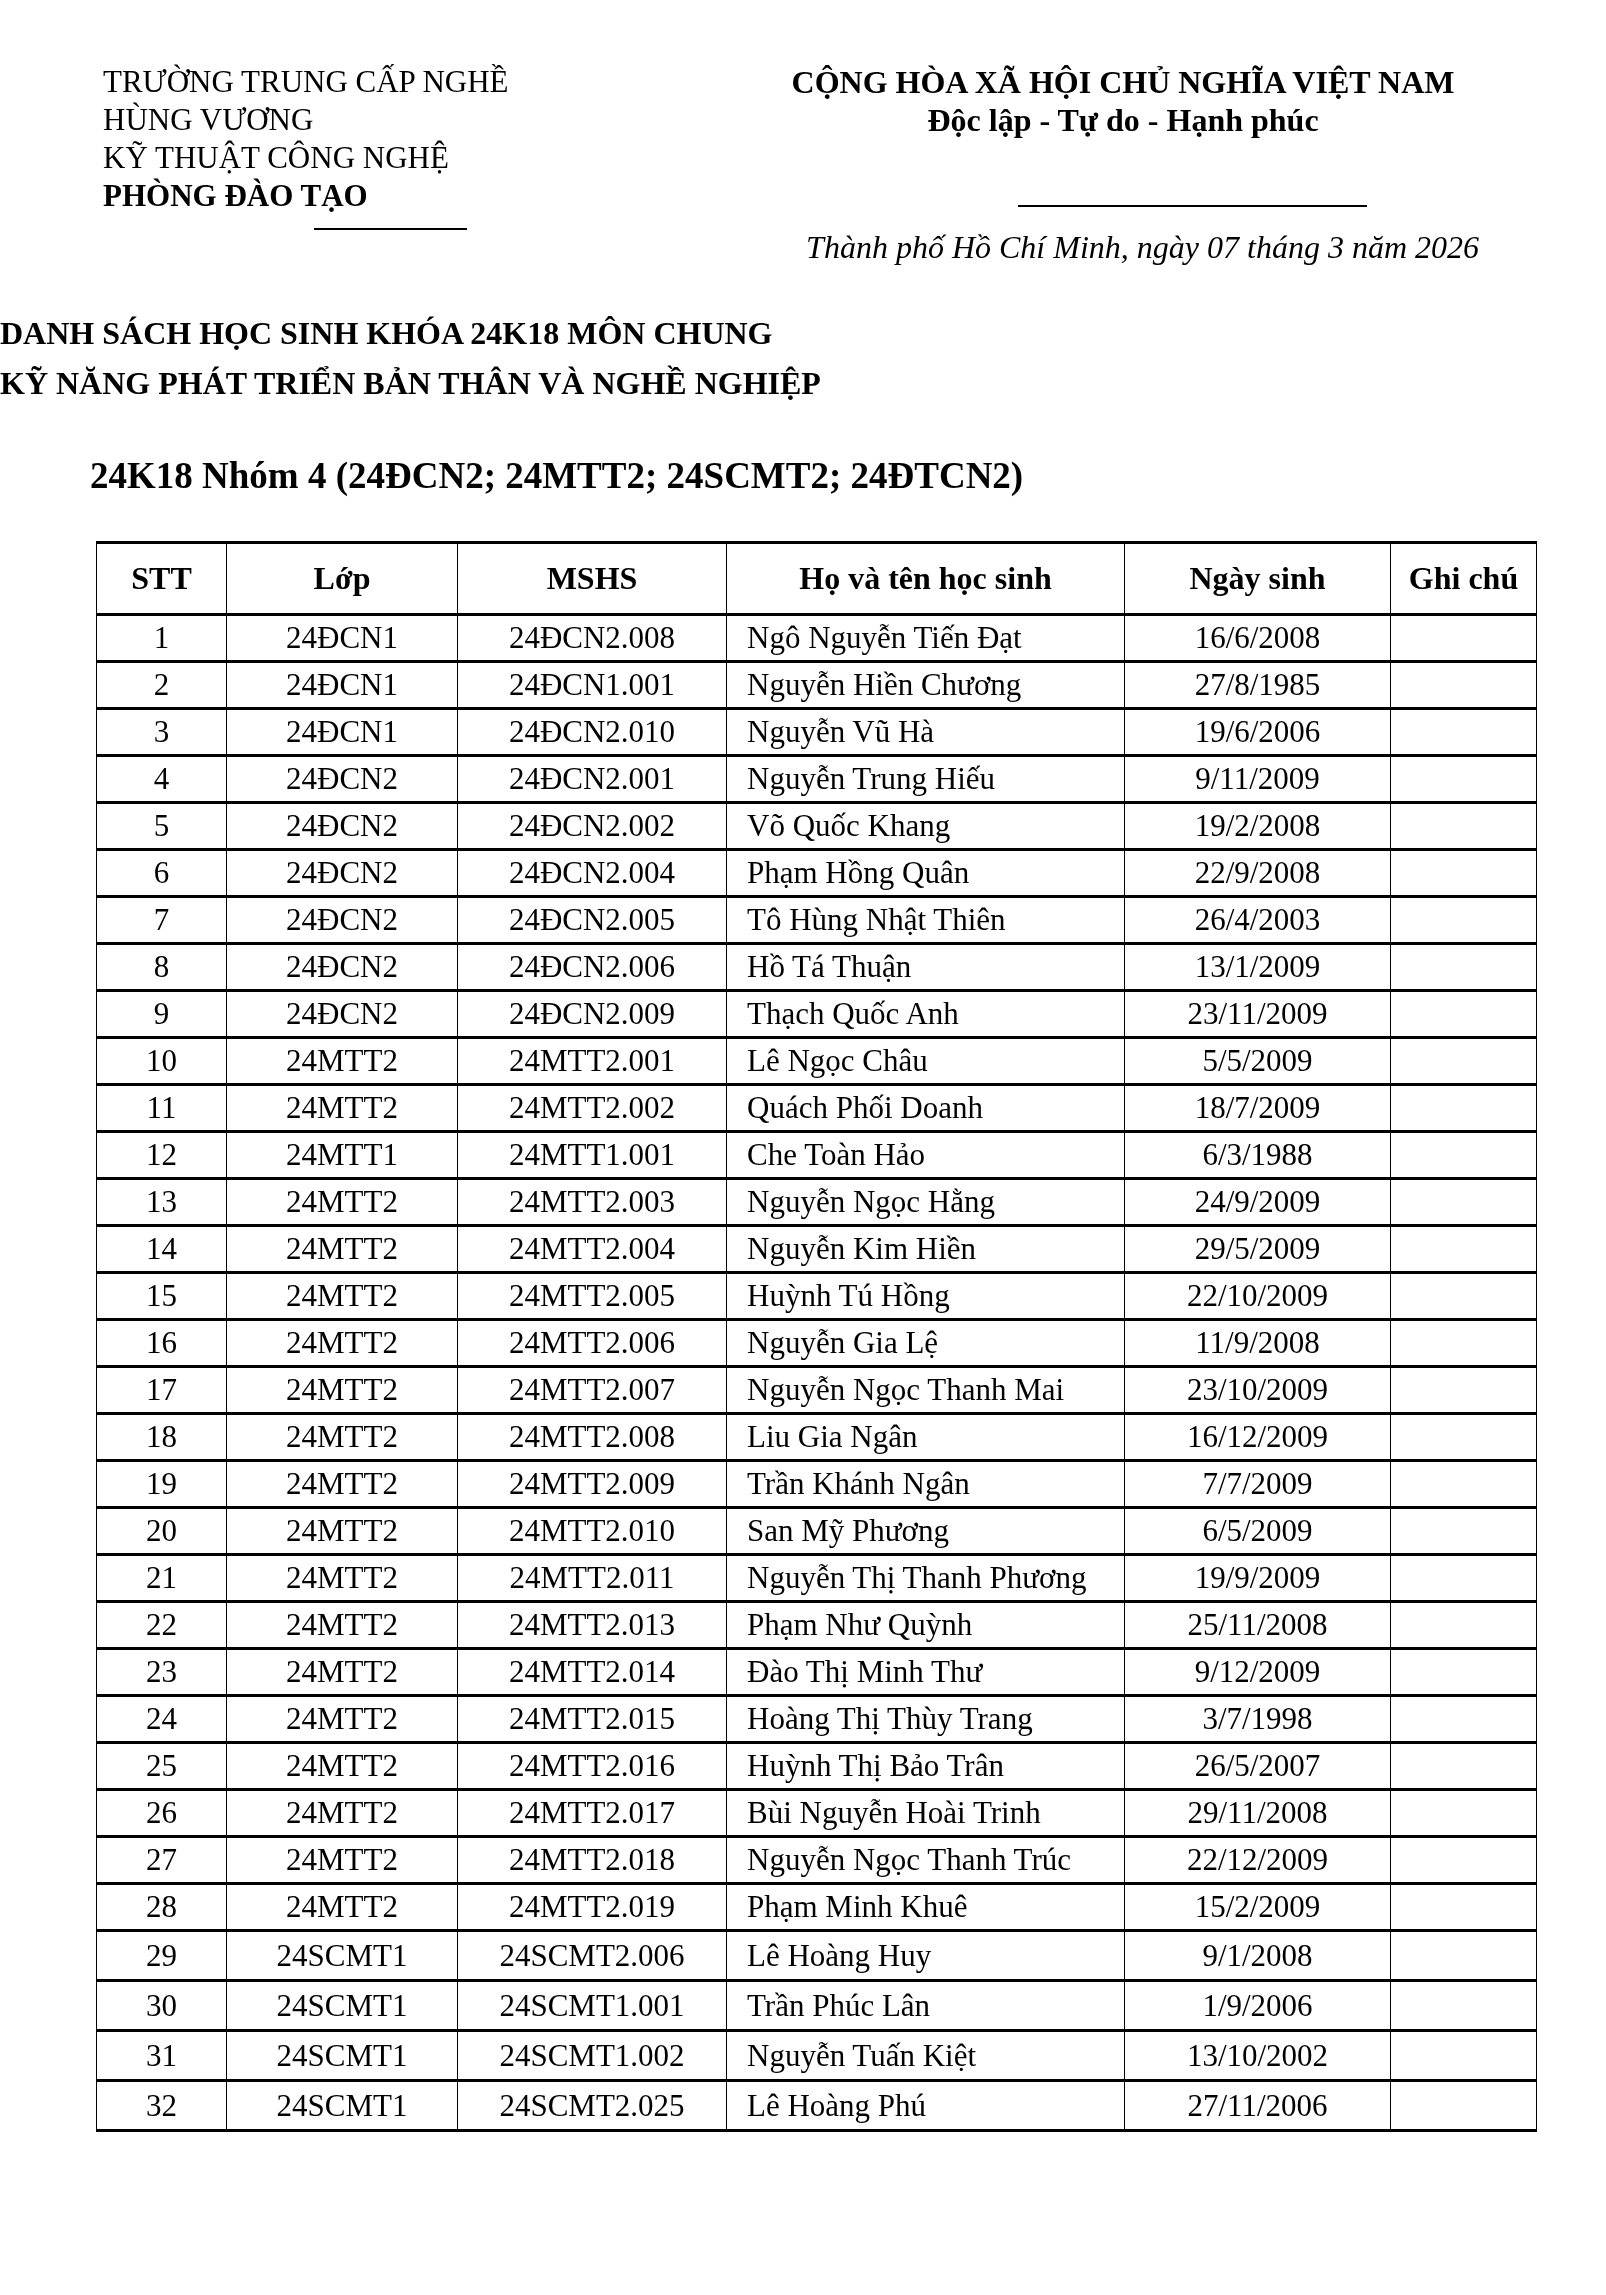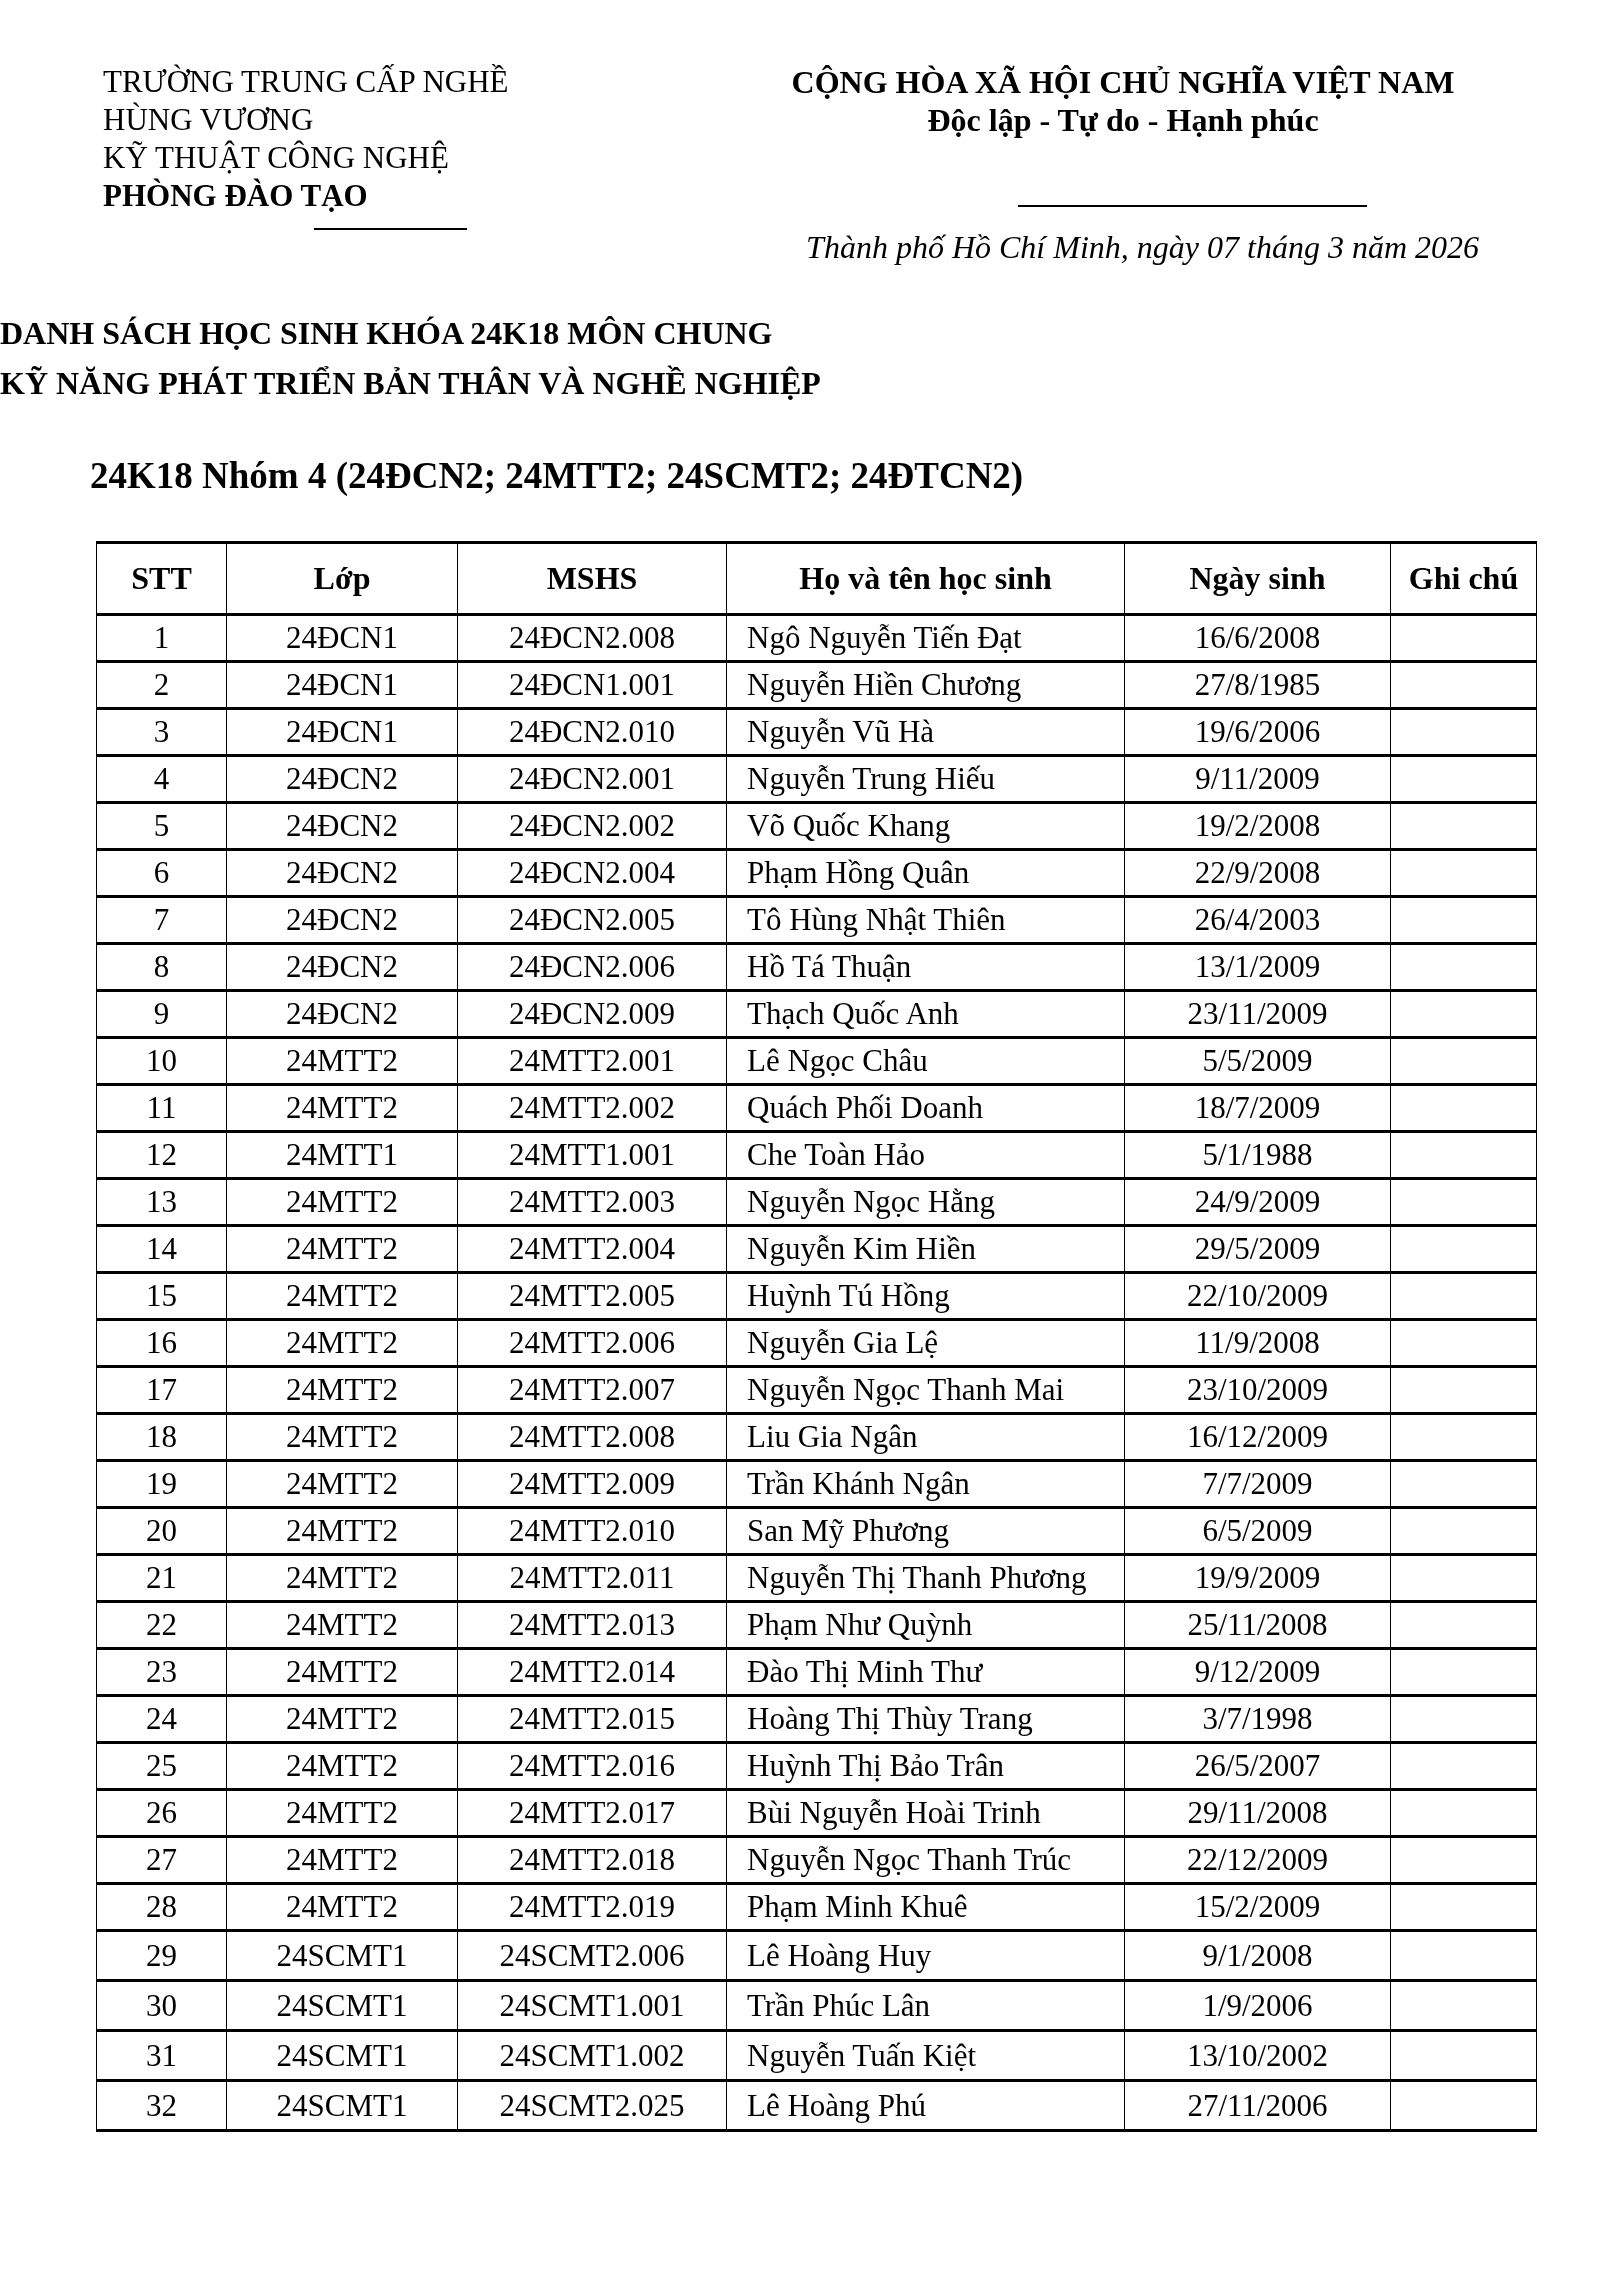--- a/index.html
+++ b/index.html
@@ -186,21 +186,21 @@
         <td>24MTT2.002</td>
         <td class="name">Quách Phối Doanh</td>
         <td>18/7/2009</td>
         <td></td>
       </tr>
       <tr>
         <td>12</td>
         <td>24MTT1</td>
         <td>24MTT1.001</td>
         <td class="name">Che Toàn Hảo</td>
-        <td>5/1/1988</td>
+        <td>6/3/1988</td>
         <td></td>
       </tr>
       <tr>
         <td>13</td>
         <td>24MTT2</td>
         <td>24MTT2.003</td>
         <td class="name">Nguyễn Ngọc Hằng</td>
         <td>24/9/2009</td>
         <td></td>
       </tr>

